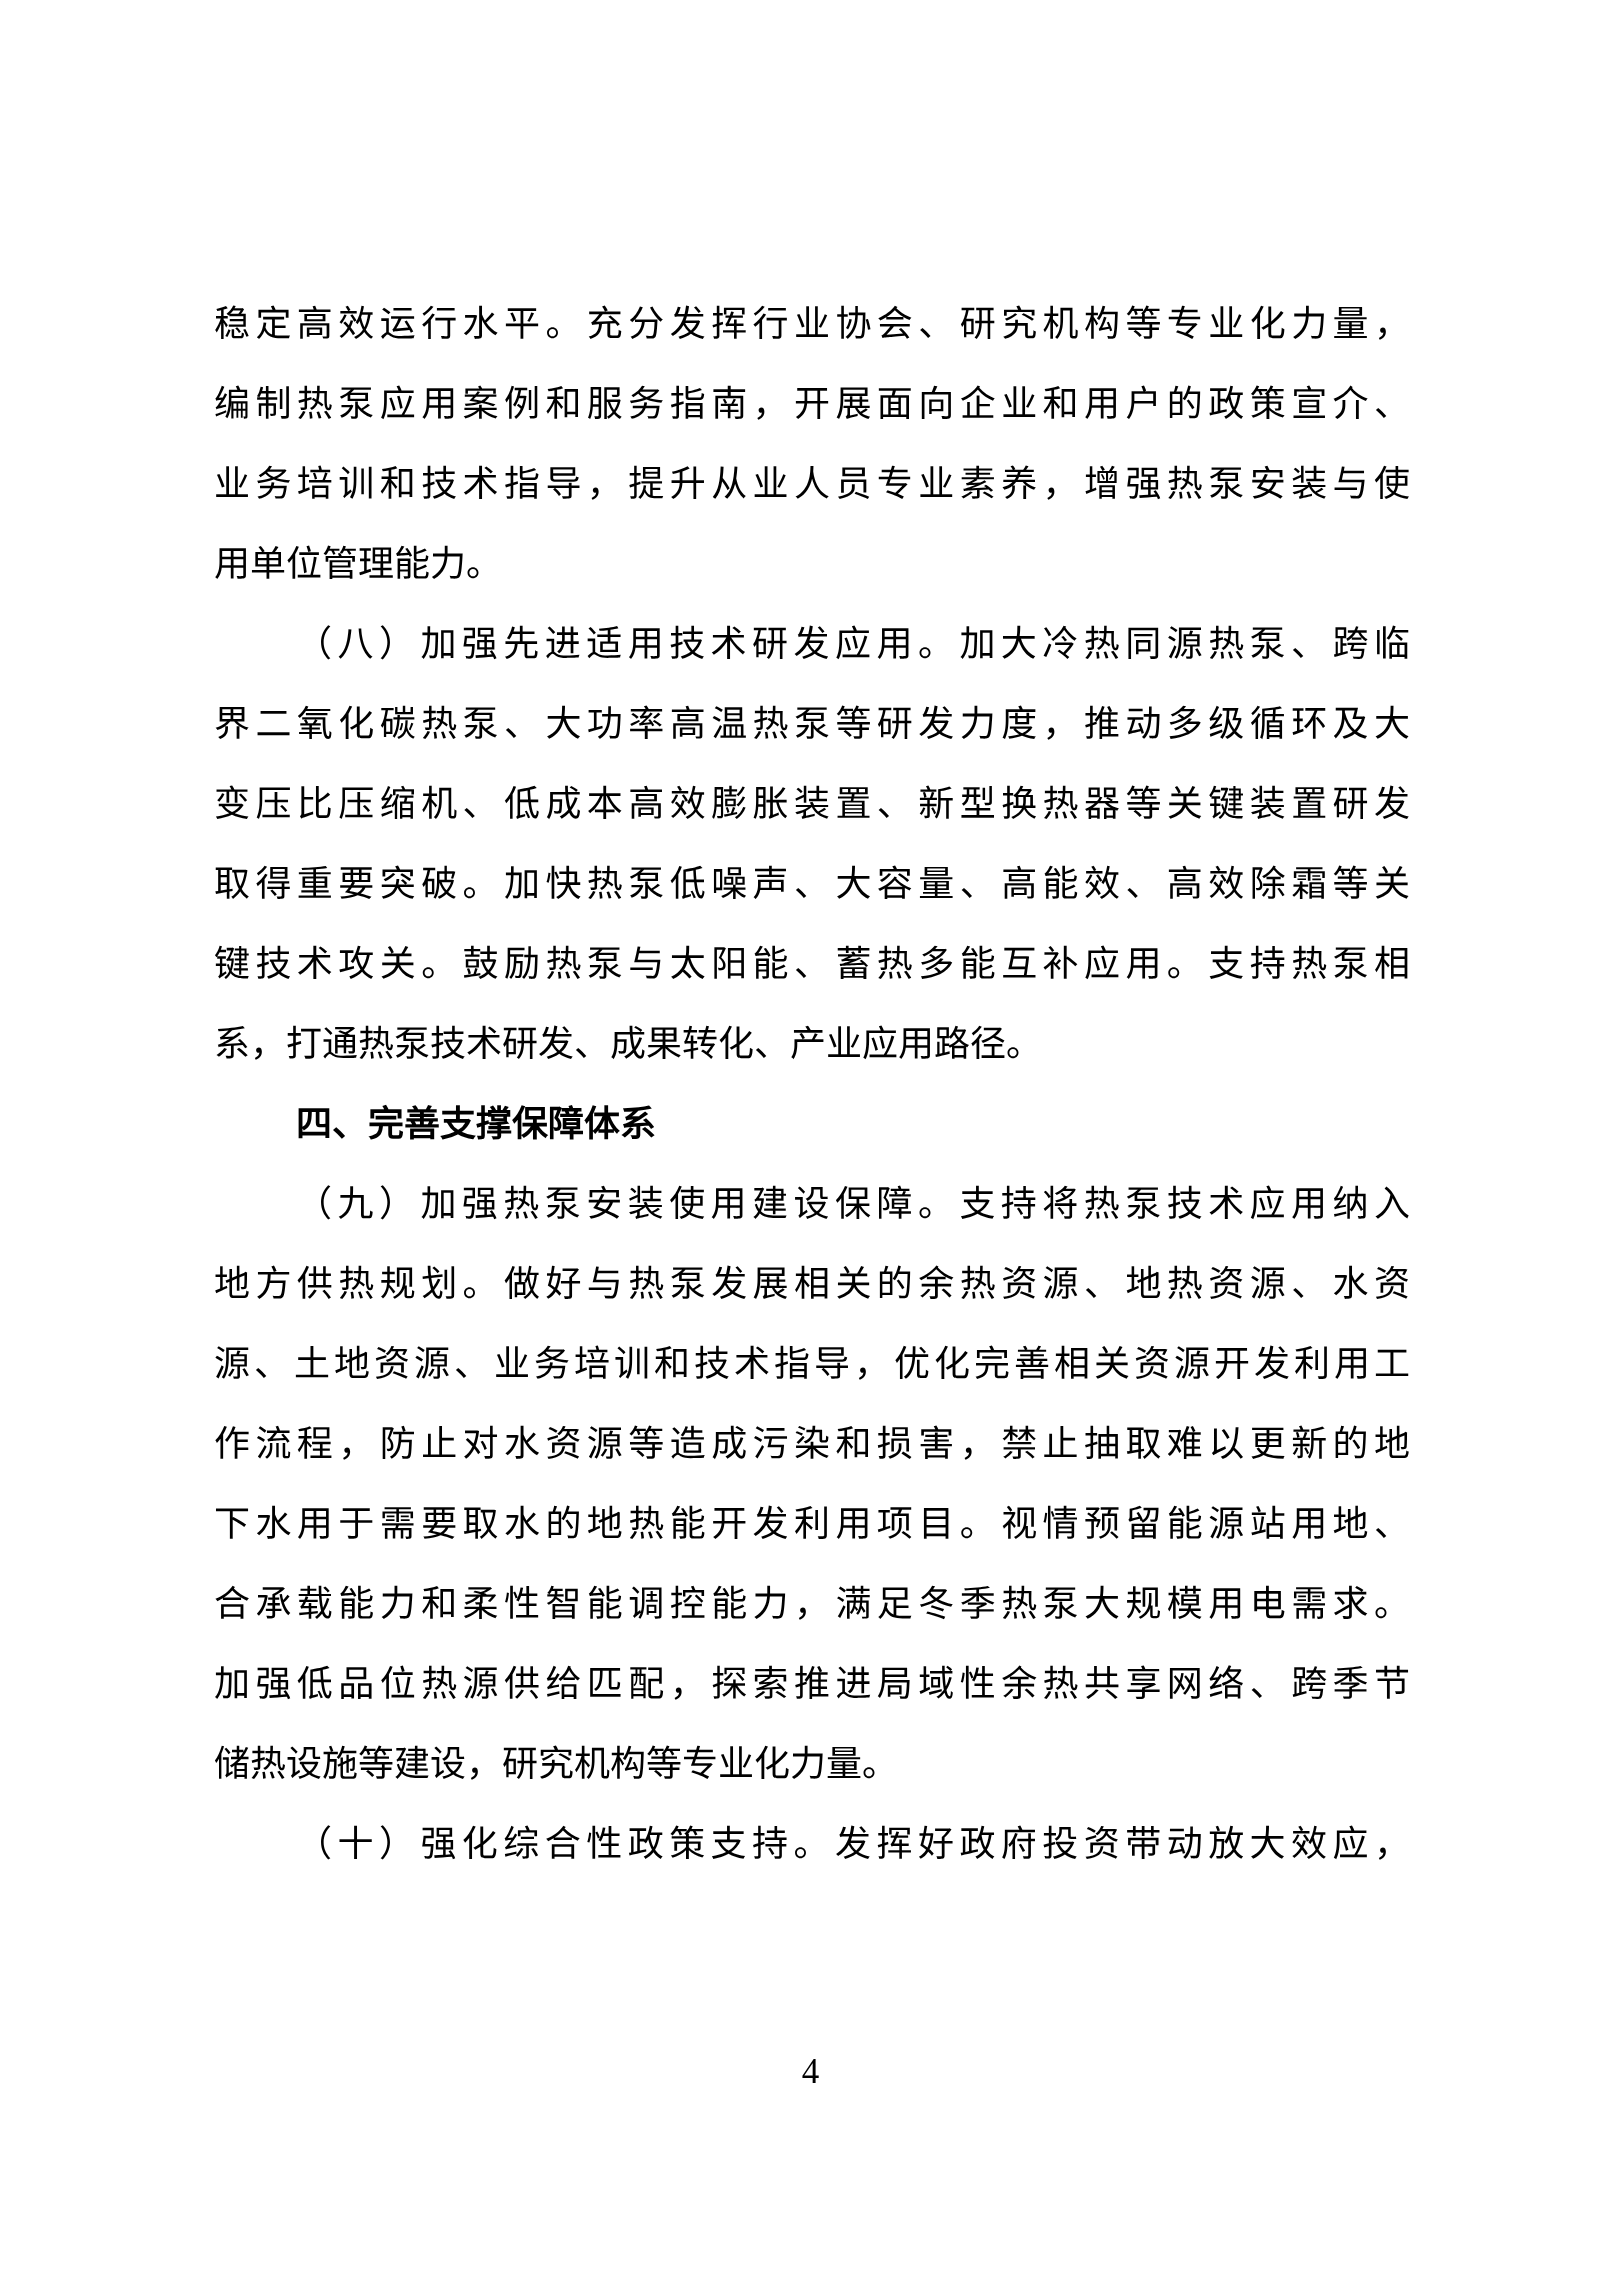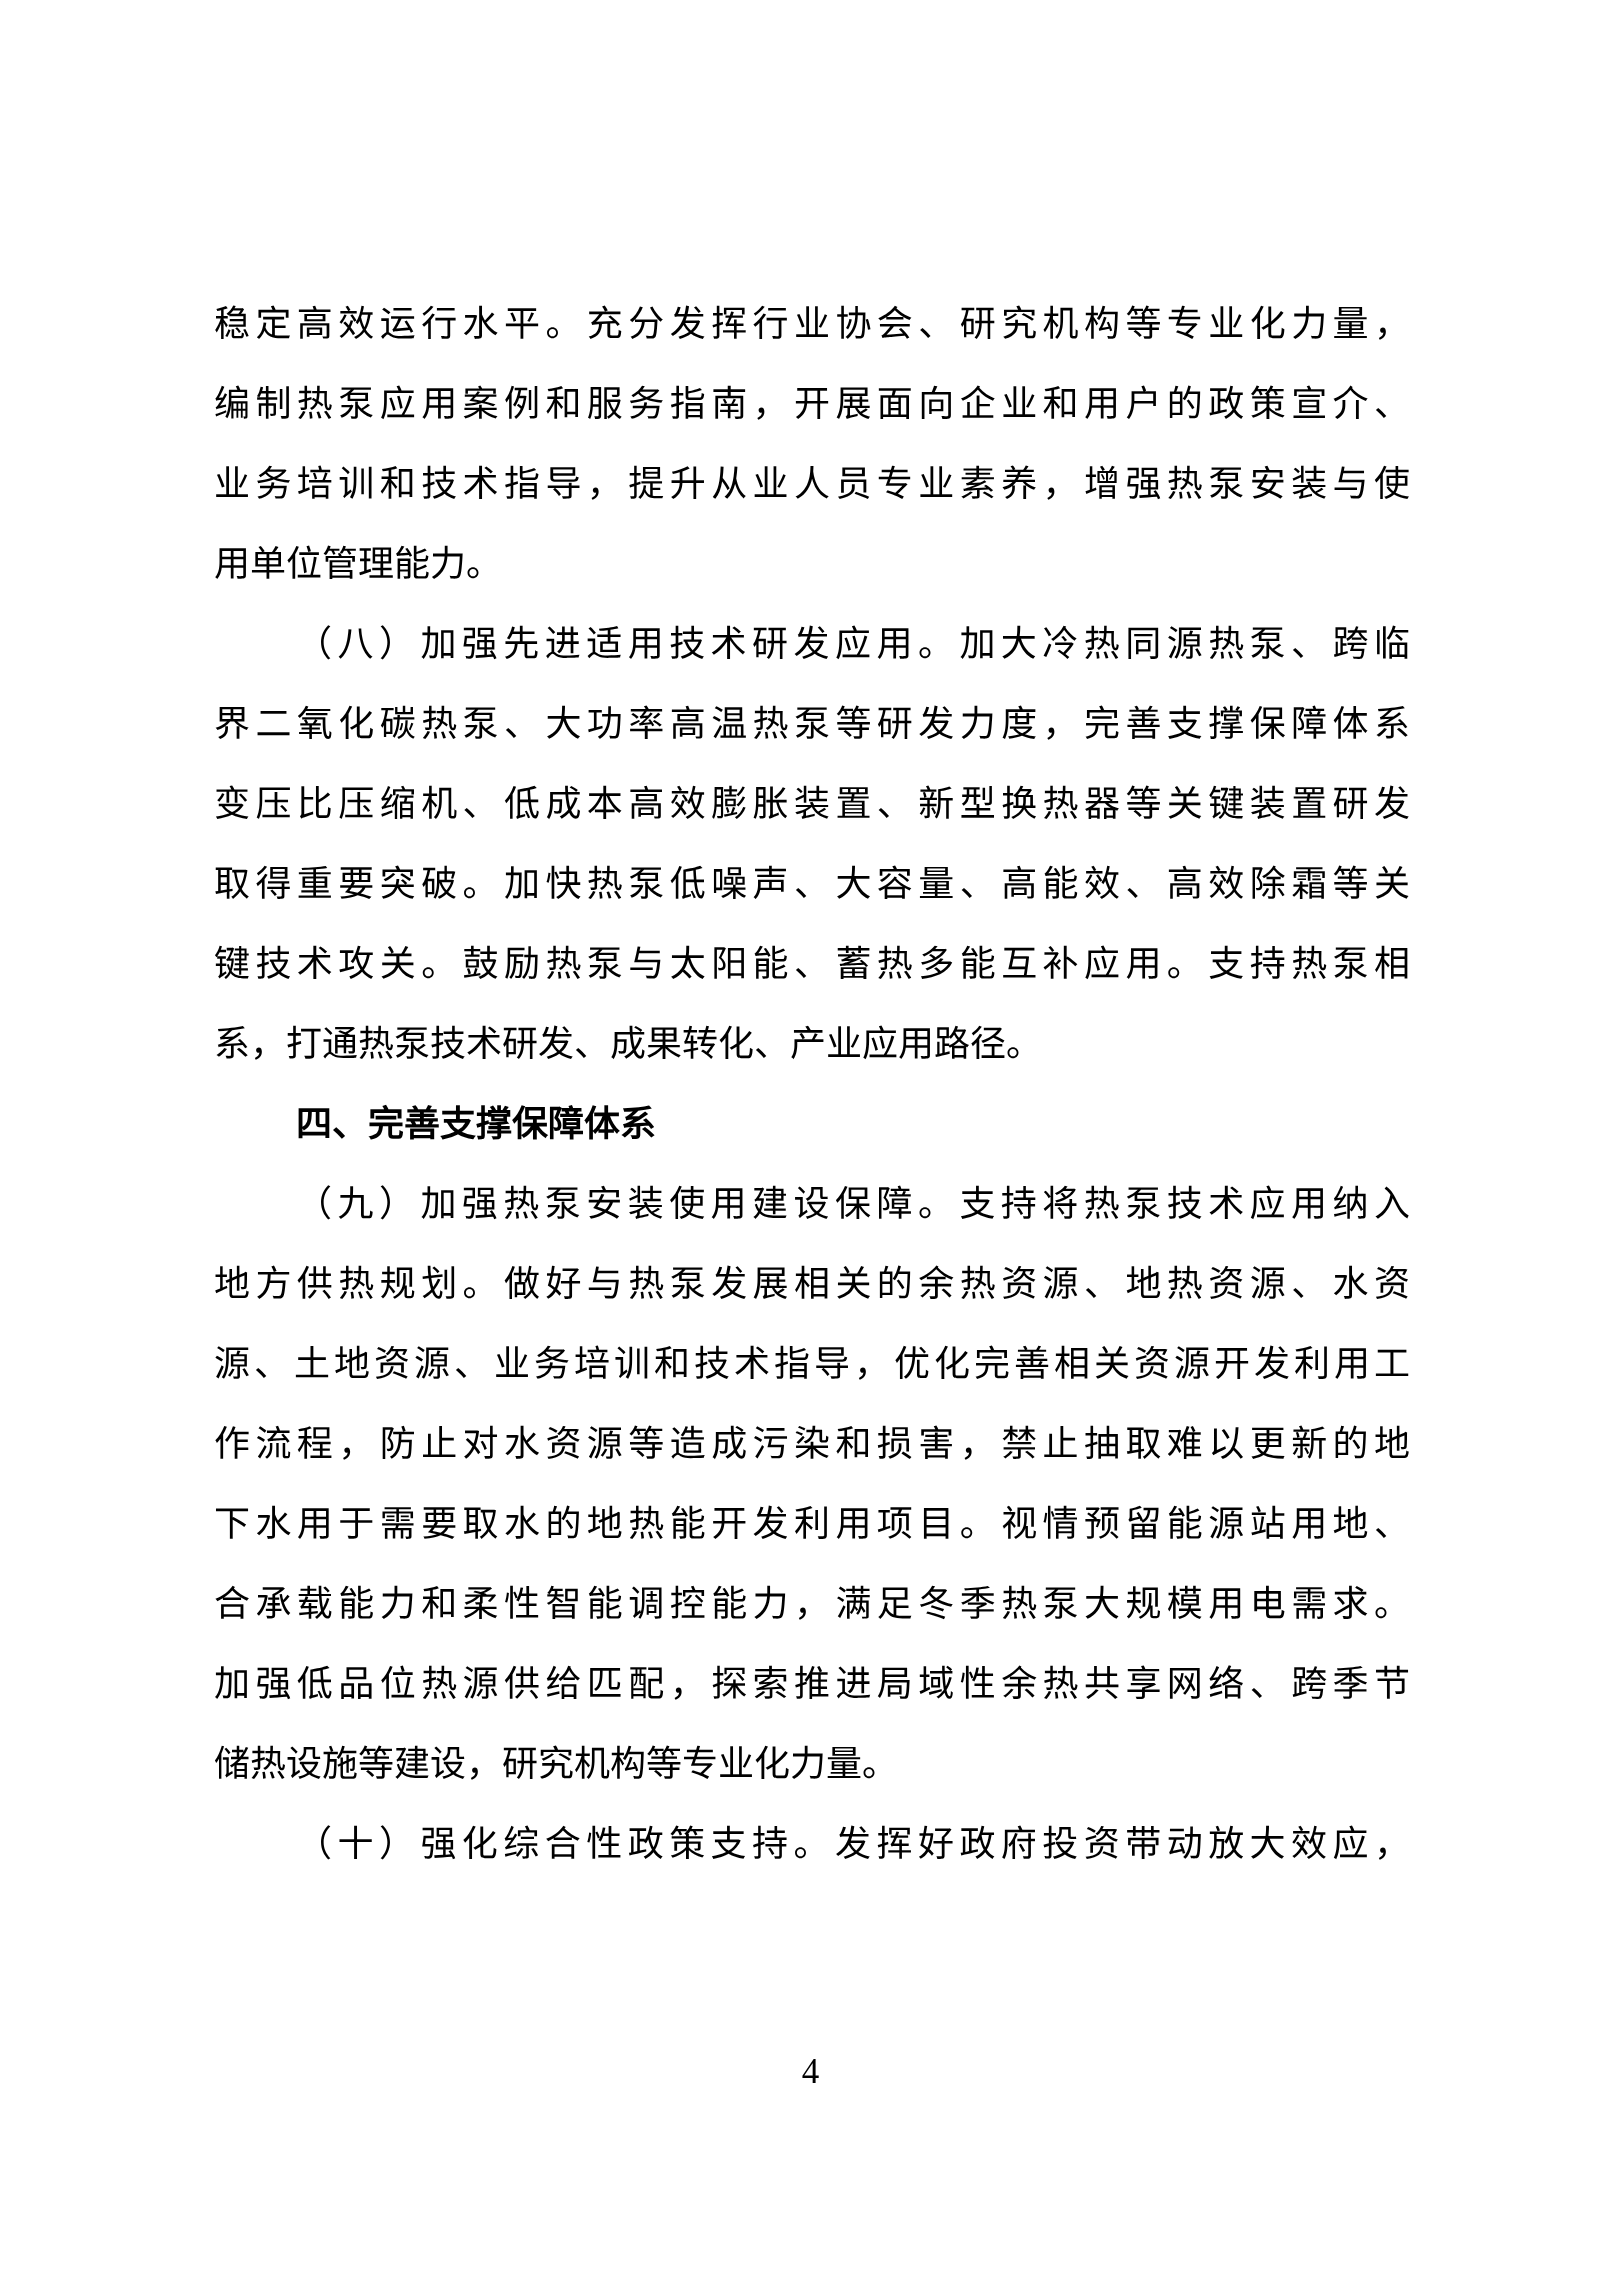--- a/index.html
+++ b/index.html
@@ -68,21 +68,21 @@
 
 <div class="page">
   <main class="text-block">
 
     <div class="line">稳定高效运行水平。充分发挥行业协会、研究机构等专业化力量，</div>
     <div class="line">编制热泵应用案例和服务指南，开展面向企业和用户的政策宣介、</div>
     <div class="line">业务培训和技术指导，提升从业人员专业素养，增强热泵安装与使</div>
     <div class="line end">用单位管理能力。</div>
 
     <div class="line indent"><span class="lead">（八）加强先进适用技术研发应用。</span><span>加大冷热同源热泵、跨临</span></div>
-    <div class="line">界二氧化碳热泵、大功率高温热泵等研发力度，完善支撑保障体系</div>
+    <div class="line">界二氧化碳热泵、大功率高温热泵等研发力度，推动多级循环及大</div>
     <div class="line">变压比压缩机、低成本高效膨胀装置、新型换热器等关键装置研发</div>
     <div class="line">取得重要突破。加快热泵低噪声、大容量、高能效、高效除霜等关</div>
     <div class="line">键技术攻关。鼓励热泵与太阳能、蓄热多能互补应用。支持热泵相</div>
     <div class="line end">系，打通热泵技术研发、成果转化、产业应用路径。</div>
 
     <div class="line indent hei">四、完善支撑保障体系</div>
 
     <div class="line indent"><span class="lead">（九）加强热泵安装使用建设保障。</span><span>支持将热泵技术应用纳入</span></div>
     <div class="line">地方供热规划。做好与热泵发展相关的余热资源、地热资源、水资</div>
     <div class="line">源、土地资源、业务培训和技术指导，优化完善相关资源开发利用工</div>

